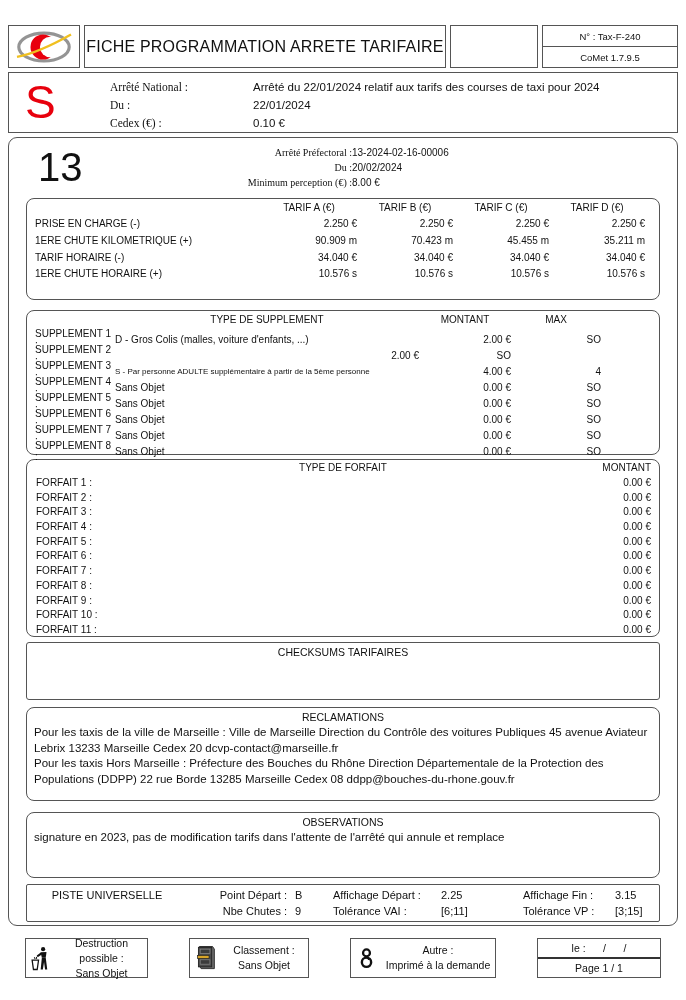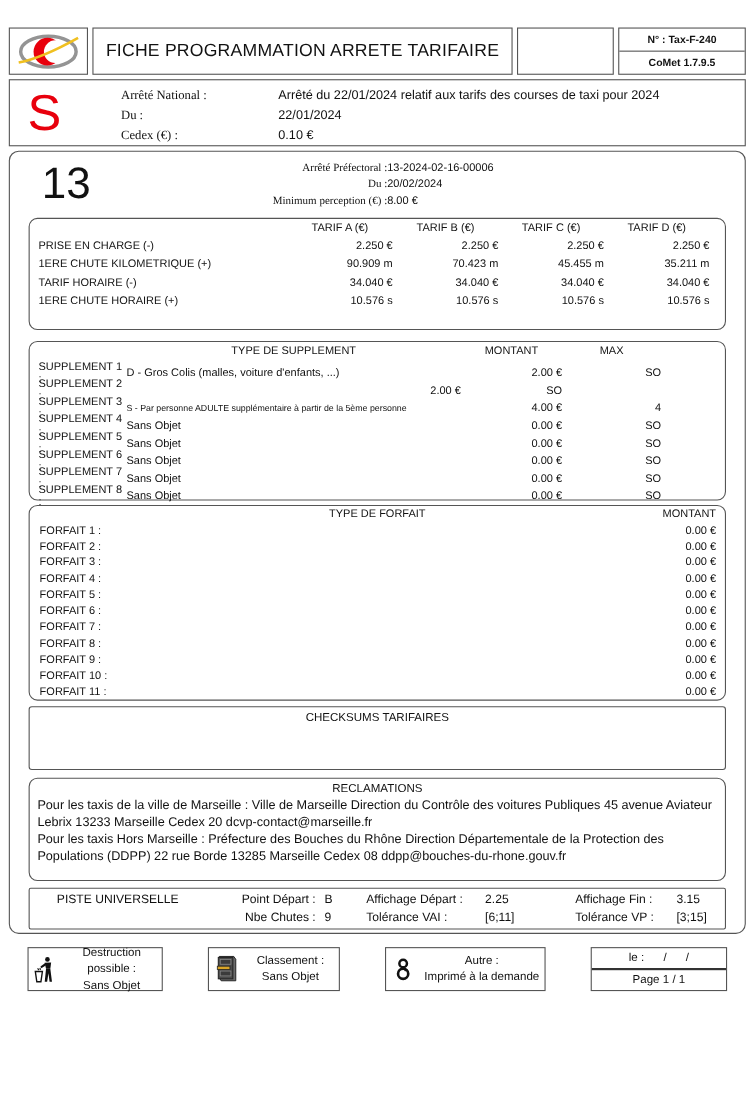--- a/index.html
+++ b/index.html
@@ -6,21 +6,21 @@
   body{width:686px;height:1000px;font-family:"Liberation Sans","DejaVu Sans",sans-serif;color:#111;}
   .page{padding:25px 8px 0;box-sizing:border-box;}
   .box{border:1px solid #555;box-sizing:border-box;background:#fff;}
   .rbox{border:1px solid #555;border-radius:8px;box-sizing:border-box;background:#fff;}
 
   
   .header-row{display:flex;gap:4px;height:43px;margin-bottom:4px;}
   .logo-box{width:72px;display:flex;align-items:center;justify-content:center;}
   .title-box{flex:1;display:flex;align-items:center;justify-content:center;font-size:16px;letter-spacing:.2px;}
   .hempty{width:88px;}
-  .num-box{width:116px;display:flex;flex-direction:column;font-size:9.5px;font-weight:bold;}
+  .num-box{width:136px;display:flex;flex-direction:column;font-size:9.5px;}
   .num-box .cell{flex:1;display:flex;align-items:center;justify-content:center;}
   .num-box .cell:first-child{border-bottom:1px solid #555;}
 
   
   .s-section{height:61px;display:flex;margin-bottom:4px;}
   .s-letter{width:101px;color:#e8000d;font-size:46px;line-height:58px;padding-left:16px;box-sizing:border-box;}
   .kv-rows{flex:1;padding-top:5px;font-size:11.5px;}
   .kv-row{display:flex;height:18px;line-height:18px;}
   .kv-row .k{width:143px;font-family:Liberation Serif, serif;}
   .kv-row .v{flex:1;}
@@ -374,20 +374,24 @@
     </div>
 
     <div class="rbox rec">
       <div class="sect-title">RECLAMATIONS</div>
       <div class="body">
         <div>Pour les taxis de la ville de Marseille : Ville de Marseille Direction du Contrôle des voitures Publiques 45 avenue Aviateur Lebrix 13233 Marseille Cedex 20 dcvp-contact@marseille.fr</div>
         <div>Pour les taxis Hors Marseille : Préfecture des Bouches du Rhône Direction Départementale de la Protection des Populations (DDPP) 22 rue Borde  13285 Marseille Cedex 08 ddpp@bouches-du-rhone.gouv.fr</div>
       </div>
     </div>
 
+    <div class="rbox obs">
+      <div class="sect-title">OBSERVATIONS</div>
+      <div class="body">signature en 2023, pas de modification tarifs dans l'attente de l'arrêté qui annule et remplace</div>
+    </div>
 
     <div class="box piste">
       <span class="ptitle">PISTE UNIVERSELLE</span>
       <span class="pr">Point Départ :</span>
       <span class="pl">B</span>
       <span class="pl">Affichage Départ :</span>
       <span class="pl">2.25</span>
       <span class="pl">Affichage Fin :</span>
       <span class="pl">3.15</span>
       <span></span>

